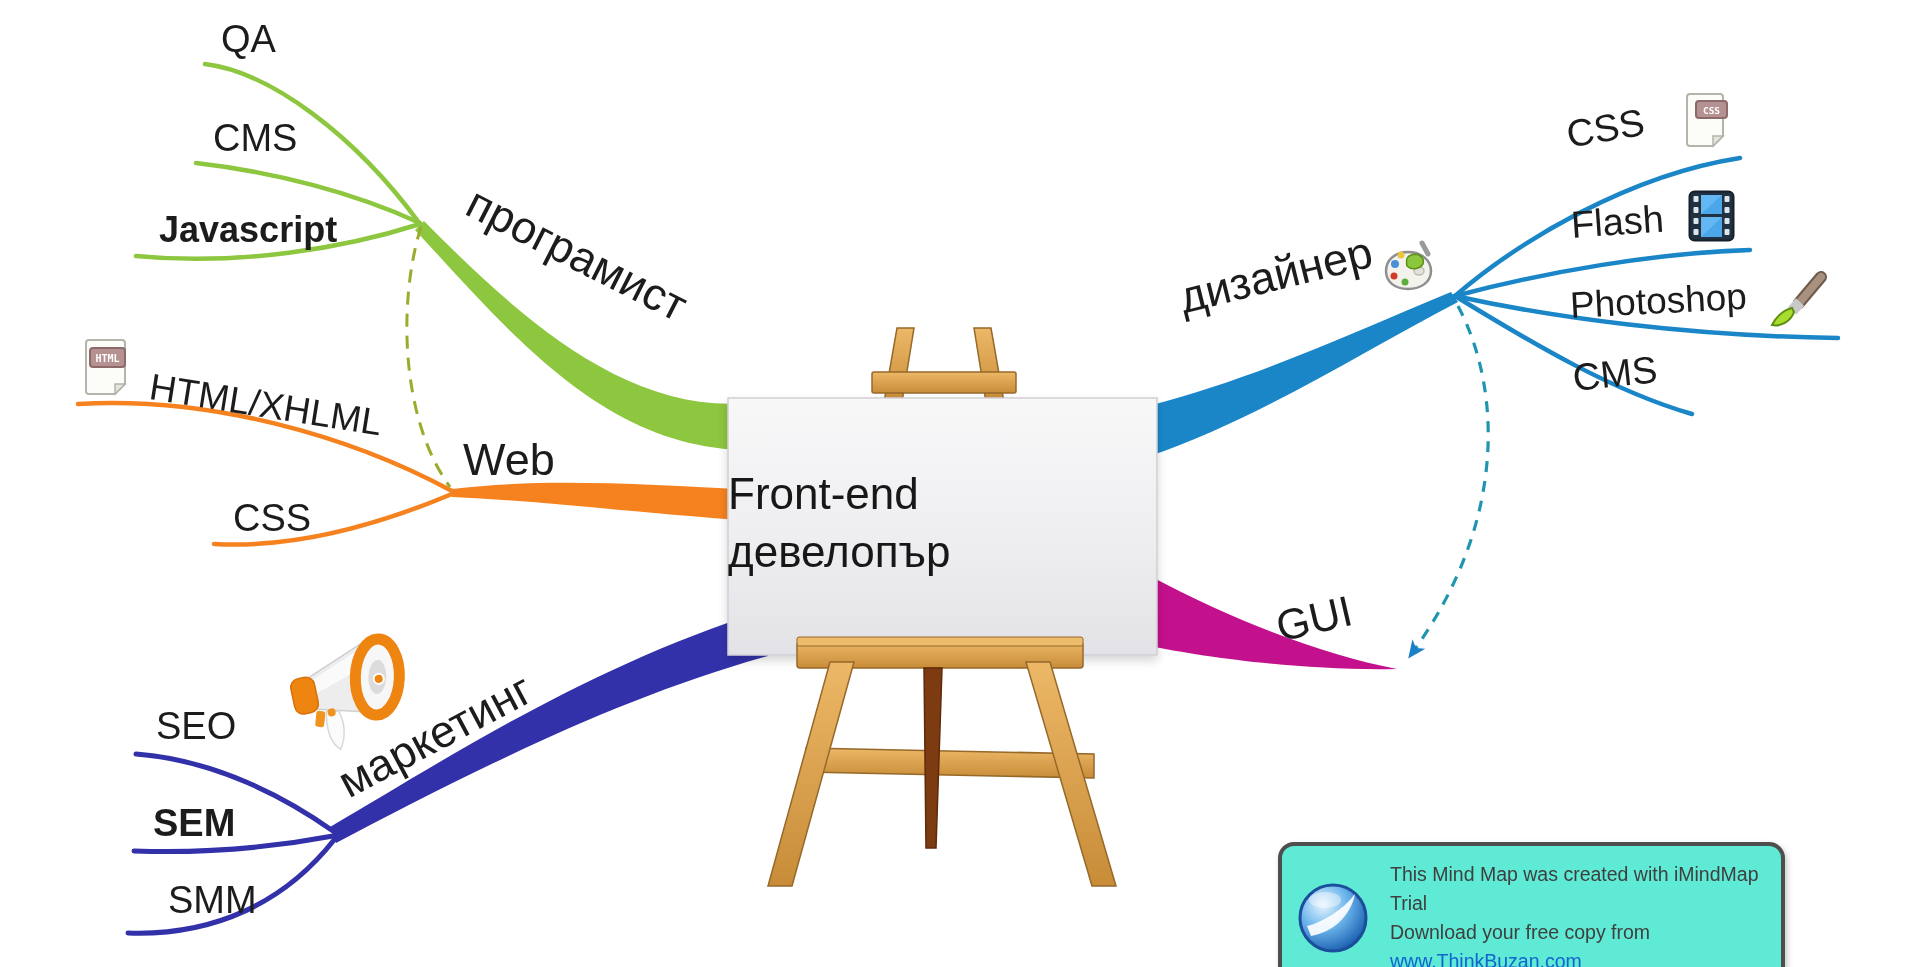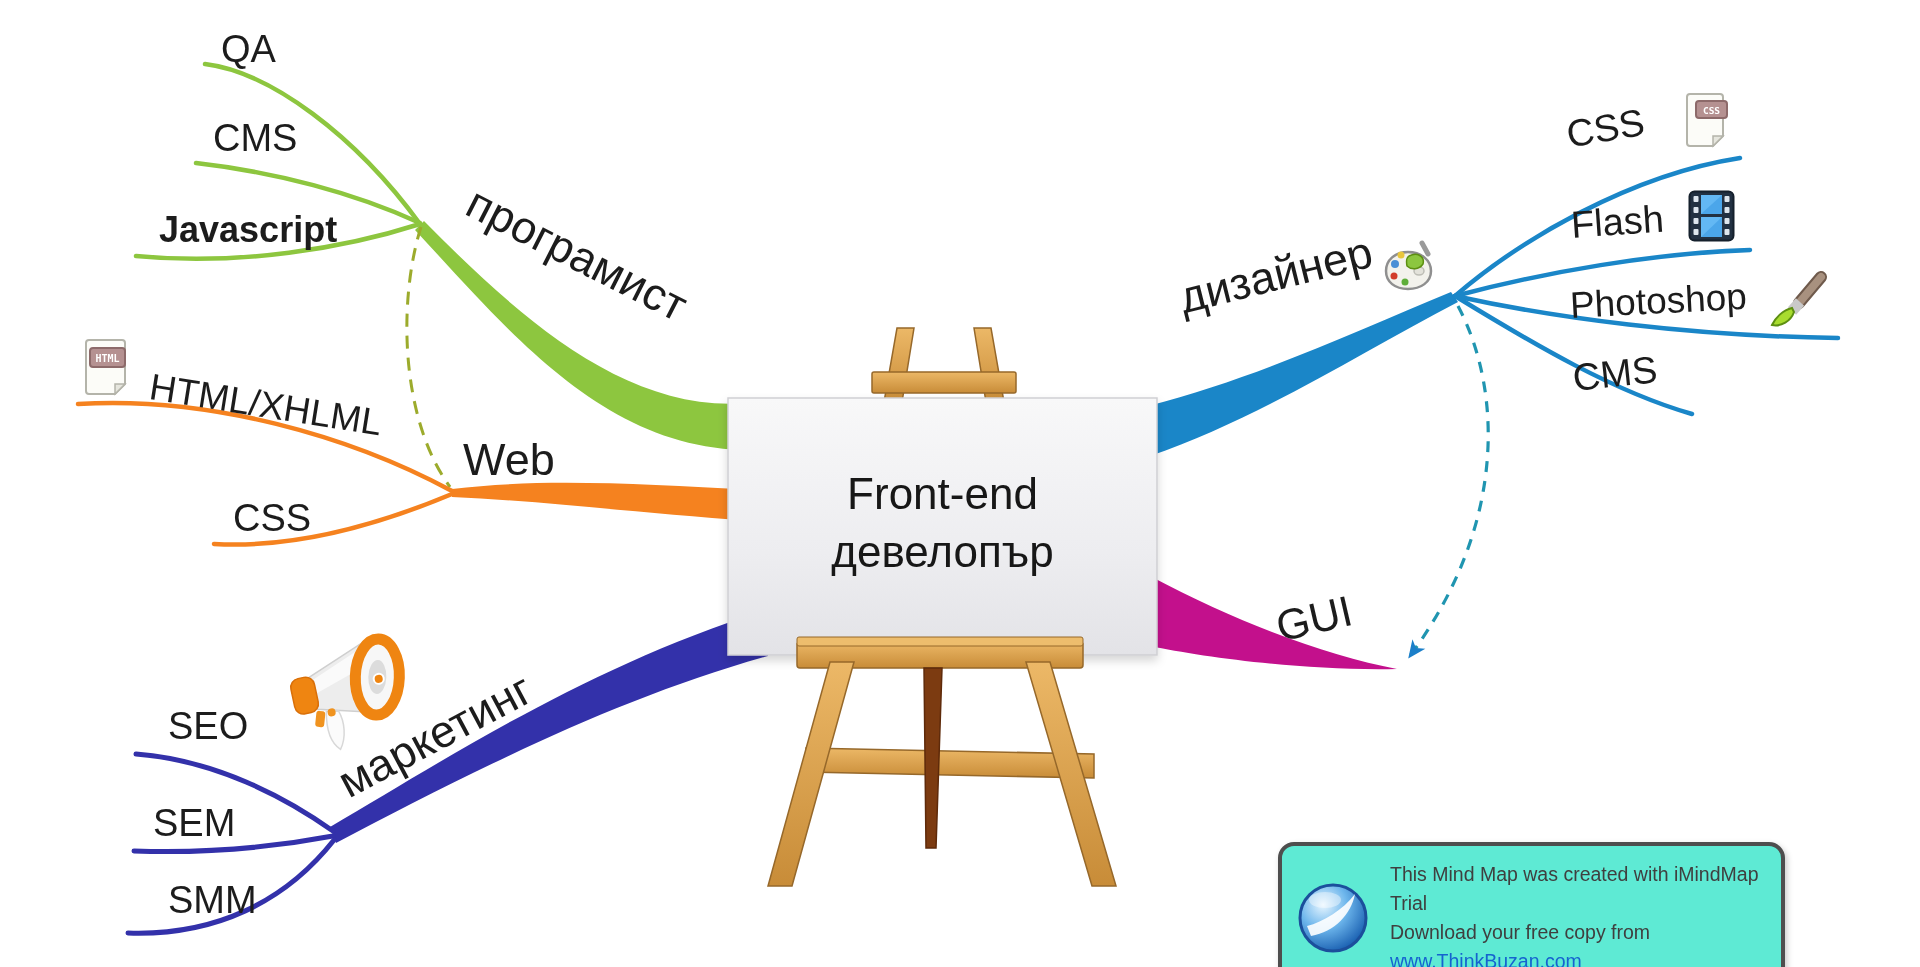--- a/index.html
+++ b/index.html
@@ -21,21 +21,21 @@
   .line-darkblue{stroke:var(--c-dark_blue,#3331aa);stroke-width:5;}
   .line-lightblue{stroke:var(--c-light_blue,#1a86c8);stroke-width:4.5;}
   .dash-green{stroke:var(--c-dashed_green,#9cab2c);stroke-width:3;stroke-dasharray:13 9;fill:none;}
   .dash-teal{stroke:var(--c-teal,#2095b0);stroke-width:3.2;stroke-dasharray:11 9;fill:none;}
   .arrowhead{fill:var(--c-arrow_blue,#1b7fc9);}
   
   .wood{fill:url(#woodGrad);stroke:#96682a;stroke-width:1.5;}
   .wood-dark{fill:#7c3b11;stroke:#5e2a0a;stroke-width:1.5;}
   
   .board-text{position:absolute;left:728px;top:398px;width:429px;height:250px;
-    display:flex;flex-direction:column;align-items:center;justify-content:center;
+    display:flex;flex-direction:column;align-items:flex-start;justify-content:center;
     font-size:44px;line-height:1.32;color:#171717;pointer-events:none;}
   
   .trialbox{position:absolute;left:1278px;top:842px;width:507px;height:152px;box-sizing:border-box;
     background:#5eead4;border:4px solid #4e4e4e;border-radius:16px;
     box-shadow:2px 3px 6px rgba(0,0,0,0.22);display:flex;align-items:center;padding:0 14px;}
   .trialbox .logo{flex:0 0 auto;margin-right:20px;}
   .trial-text{font-size:19.5px;line-height:29px;color:#3f3f3f;}
   .trial-link{color:var(--c-link,#1563cf);text-decoration:underline;cursor:pointer;margin-top:48px;}
   .badge-txt{font-family:"DejaVu Sans Mono",monospace;font-weight:bold;}
 </style>
@@ -113,31 +113,31 @@
       <polygon class="wood" points="1026,662 1050,662 1116,886 1092,886"></polygon>
       <polygon class="wood-dark" points="924,668 942,668 936,848 926,848"></polygon>
     </g>
   </svg>
 
   <div class="board-text">
     <div>Front-end</div>
     <div>девелопър</div>
   </div>
 
-  <div class="lbl" style="left:221px;top:30px;">QA</div>
+  <div class="lbl" style="left:221px;top:20px;">QA</div>
   <div class="lbl" style="left:213px;top:119px;">CMS</div>
   <div class="lbl" style="left:159px;top:212px;font-size:36px;font-weight:bold;">Javascript</div>
   <div class="lbl main-lbl" style="left:470px;top:177px;transform:rotate(27deg);transform-origin:0 50%;">програмист</div>
 
   <div class="lbl" style="left:150px;top:368px;font-size:37px;transform:rotate(9deg);transform-origin:0 50%;">HTML/XHLML</div>
   <div class="lbl main-lbl" style="left:463px;top:437px;">Web</div>
   <div class="lbl" style="left:233px;top:499px;">CSS</div>
 
-  <div class="lbl" style="left:156px;top:707px;margin-left:12px;">SEO</div>
-  <div class="lbl" style="left:153px;top:804px;">SEM</div>
+  <div class="lbl" style="left:156px;top:707px;">SEO</div>
+  <div class="lbl" style="left:153px;top:804px;font-weight:bold;">SEM</div>
   <div class="lbl" style="left:147px;top:881px;margin-left:21px;">SMM</div>
   <div class="lbl main-lbl" style="left:352px;top:760px;transform:rotate(-28deg);transform-origin:0 100%;">маркетинг</div>
 
   <div class="lbl main-lbl" style="left:1180px;top:276px;transform:rotate(-14deg);transform-origin:0 50%;">дизайнер</div>
   <div class="lbl" style="left:1567px;top:116px;transform:rotate(-10deg);transform-origin:0 50%;">CSS</div>
   <div class="lbl" style="left:1571px;top:206px;transform:rotate(-4deg);transform-origin:0 50%;">Flash</div>
   <div class="lbl" style="left:1570px;top:287px;font-size:37px;transform:rotate(-3deg);transform-origin:0 50%;">Photoshop</div>
   <div class="lbl" style="left:1573px;top:359px;transform:rotate(-6deg);transform-origin:0 50%;">CMS</div>
 
   <div class="lbl" style="left:1277px;top:606px;font-size:43px;transform:rotate(-13deg);transform-origin:0 50%;">GUI</div>

